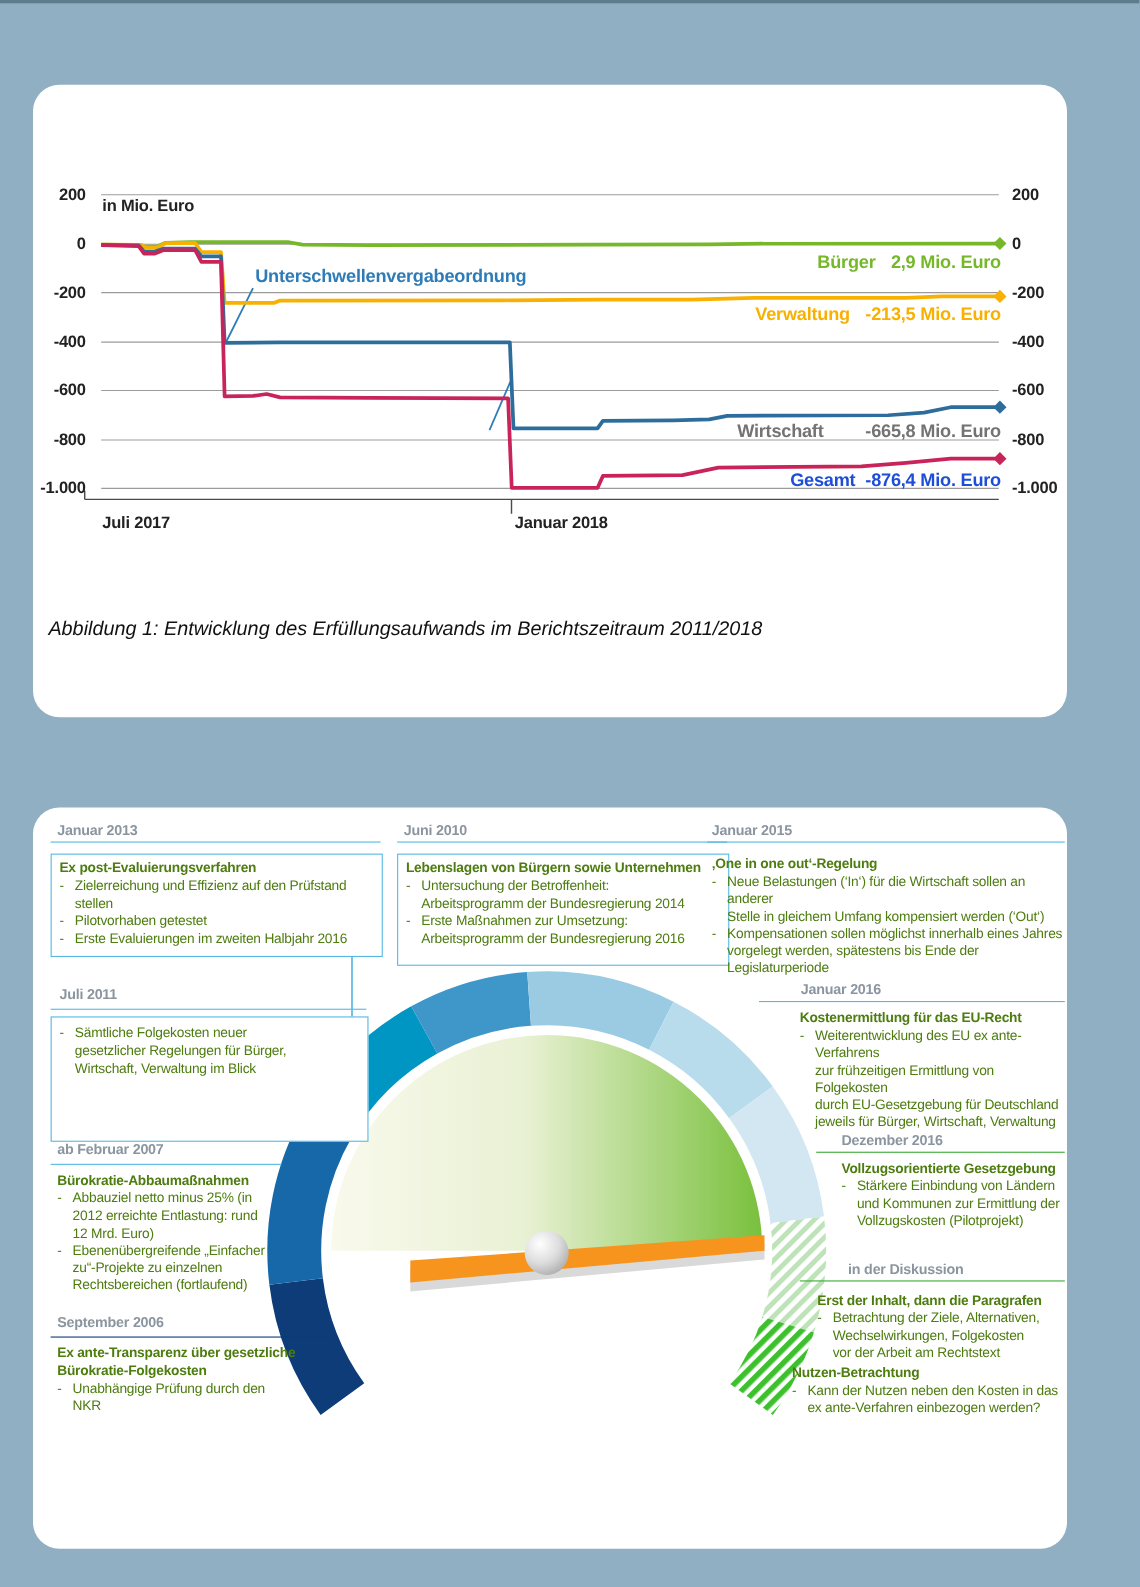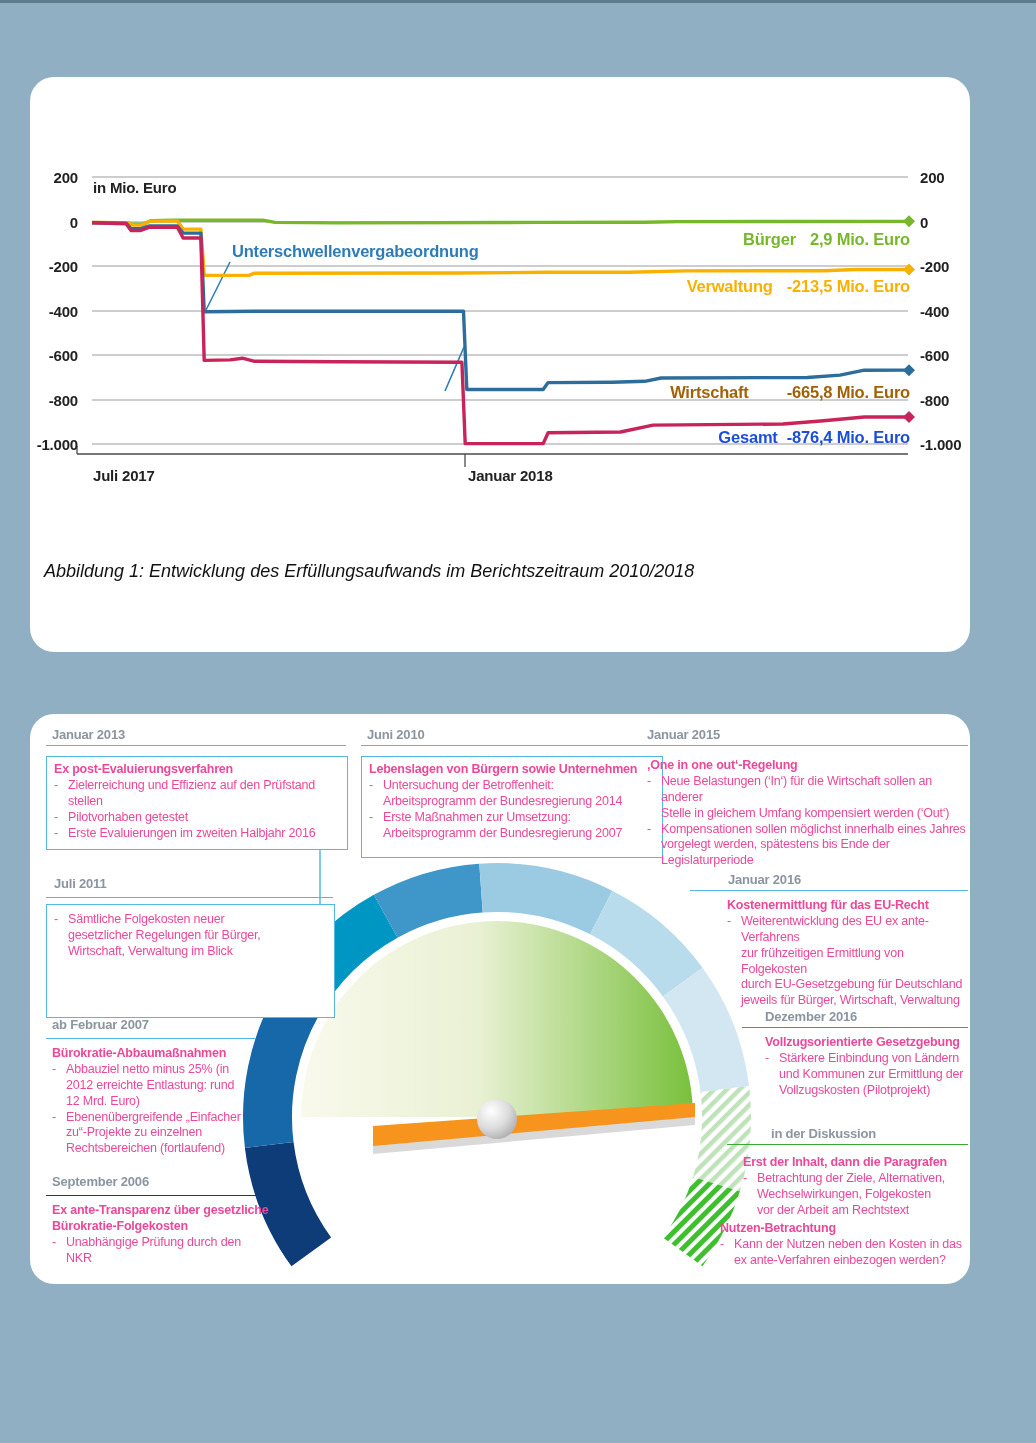--- a/index.html
+++ b/index.html
@@ -5,36 +5,36 @@
   html,body{margin:0;padding:0;}
   body{
     width:1036px;height:1443px;position:relative;overflow:hidden;
     background:#91afc3;
     font-family:"Liberation Sans","DejaVu Sans",sans-serif;
     color:#1a1a1a;letter-spacing:-0.2px;
   }
   .top-edge{position:absolute;left:0;top:0;width:1036px;height:3px;background:#5d7c8c;}
   .card{position:absolute;left:30px;width:940px;background:#ffffff;border-radius:24px;}
   #card1{top:77px;height:575px;}
-  #card2{top:714px;height:570px;}
+  #card2{top:734px;height:674px;}
   
   .ytick{position:absolute;width:46px;text-align:right;font-size:15px;font-weight:700;color:#222;transform:translateY(-50%);}
   .ytick-r{position:absolute;left:890px;font-size:15px;font-weight:700;color:#222;transform:translateY(-50%);}
   .unit-label{position:absolute;left:63px;top:84px;font-size:15px;font-weight:600;color:#222;margin-top:18px;}
   .xtick{position:absolute;top:390px;font-size:15px;font-weight:700;color:#222;}
   .series-label{position:absolute;display:flex;gap:14px;font-size:16.5px;font-weight:600;justify-content:flex-end;right:60px;}
   .annot{position:absolute;color:#2e7cb7;font-size:16.5px;font-weight:600;line-height:1.3;white-space:pre-line;}
   .caption{position:absolute;font-style:italic;font-size:18px;color:#111;letter-spacing:0;}
   
   .hdr{position:absolute;font-size:13px;font-weight:700;color:#8a95a0;}
   .ul{position:absolute;height:0;border-top:1.5px solid #54b8e3;}
   .ul.navy{border-color:#0d3c78;}
   .ul.green{border-color:#3aaa35;}
   .tbox{position:absolute;border:1.5px solid #54b8e3;background:#fff;}
-  .content{position:absolute;font-size:12.5px;line-height:1.27;color:#ec4899;}
+  .content{position:absolute;font-size:12.5px;line-height:1.27;color:#4d7c0f;}
   .title{font-weight:700;white-space:pre-line;}
   .b-row{display:flex;}
   .dash{width:14px;flex:0 0 14px;}
   .b-txt{white-space:pre-line;flex:1;}
   svg{position:absolute;left:0;top:0;}
 </style>
 </head>
 <body>
 
 <div class="top-edge"></div>
@@ -95,30 +95,30 @@
   <div class="annot" style="left:202px;top:164px">Unterschwellenvergabeordnung</div>
 
   <div class="series-label" style="top:153px;color:#76b82a">
     <span>Bürger</span>
     <span>2,9 Mio. Euro</span>
   </div>
   <div class="series-label" style="top:200px;color:#f9b101">
     <span>Verwaltung</span>
     <span>-213,5 Mio. Euro</span>
   </div>
-  <div class="series-label" style="top:306px;color:#a16207;gap:38px">
+  <div class="series-label" style="top:306px;color:#737373;gap:38px">
     <span>Wirtschaft</span>
     <span>-665,8 Mio. Euro</span>
   </div>
   <div class="series-label" style="top:351px;color:#1d4ed8;gap:9px">
     <span>Gesamt</span>
     <span>-876,4 Mio. Euro</span>
   </div>
 
-  <div class="caption" style="left:14px;top:484px">Abbildung 1: Entwicklung des Erfüllungsaufwands im Berichtszeitraum 2010/2018</div>
+  <div class="caption" style="left:14px;top:484px">Abbildung 1: Entwicklung des Erfüllungsaufwands im Berichtszeitraum 2011/2018</div>
 </div>
 
 <div class="card" id="card2">
   <svg width="940" height="655" viewBox="0 0 940 655">
     <defs>
       <linearGradient id="fanGrad" x1="0" y1="0" x2="1" y2="0">
         <stop offset="0" stop-color="#f9f9ec"></stop>
         <stop offset="0.45" stop-color="#e9f1d4"></stop>
         <stop offset="1" stop-color="#79c03c"></stop>
       </linearGradient>
@@ -199,21 +199,21 @@
     <div class="title">Lebenslagen von Bürgern sowie Unternehmen</div>
     <div>
         <div class="b-row">
           <span class="dash">-</span>
           <span class="b-txt">Untersuchung der Betroffenheit:
 Arbeitsprogramm der Bundesregierung 2014</span>
         </div>
         <div class="b-row">
           <span class="dash">-</span>
           <span class="b-txt">Erste Maßnahmen zur Umsetzung:
-Arbeitsprogramm der Bundesregierung 2007</span>
+Arbeitsprogramm der Bundesregierung 2016</span>
         </div>
       </div>
   </div>
   <div class="content" style="left:617px;top:44px;width:325px">
     <div class="title">‚One in one out‘-Regelung</div>
     <div>
         <div class="b-row">
           <span class="dash">-</span>
           <span class="b-txt">Neue Belastungen (‘In‘) für die Wirtschaft sollen an anderer
 Stelle in gleichem Umfang kompensiert werden (‘Out‘)</span>

